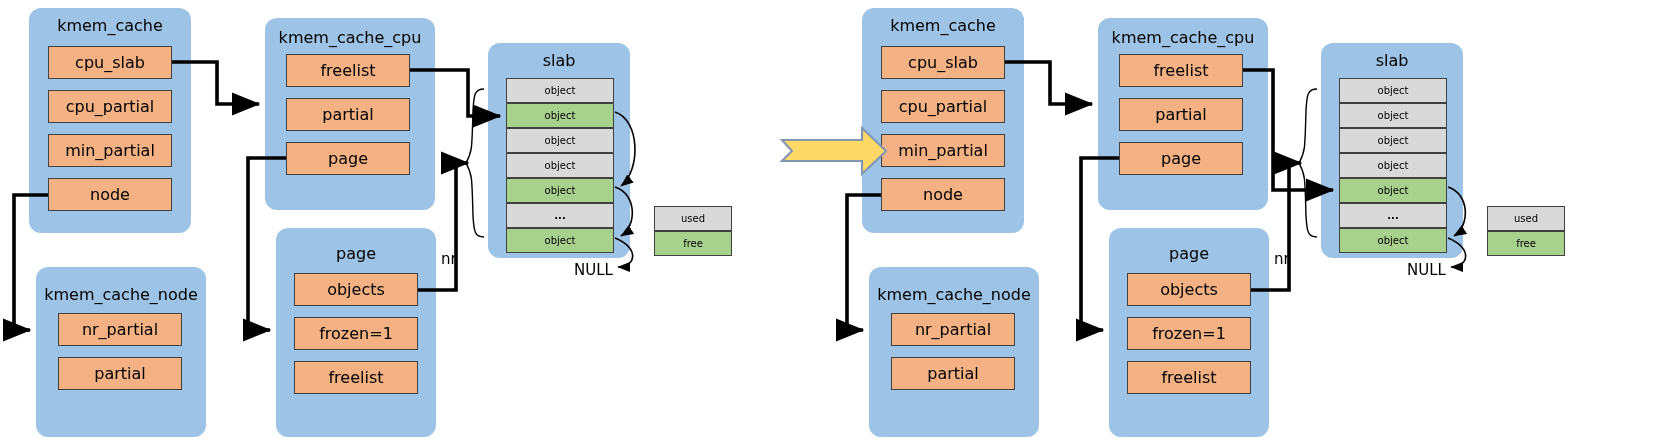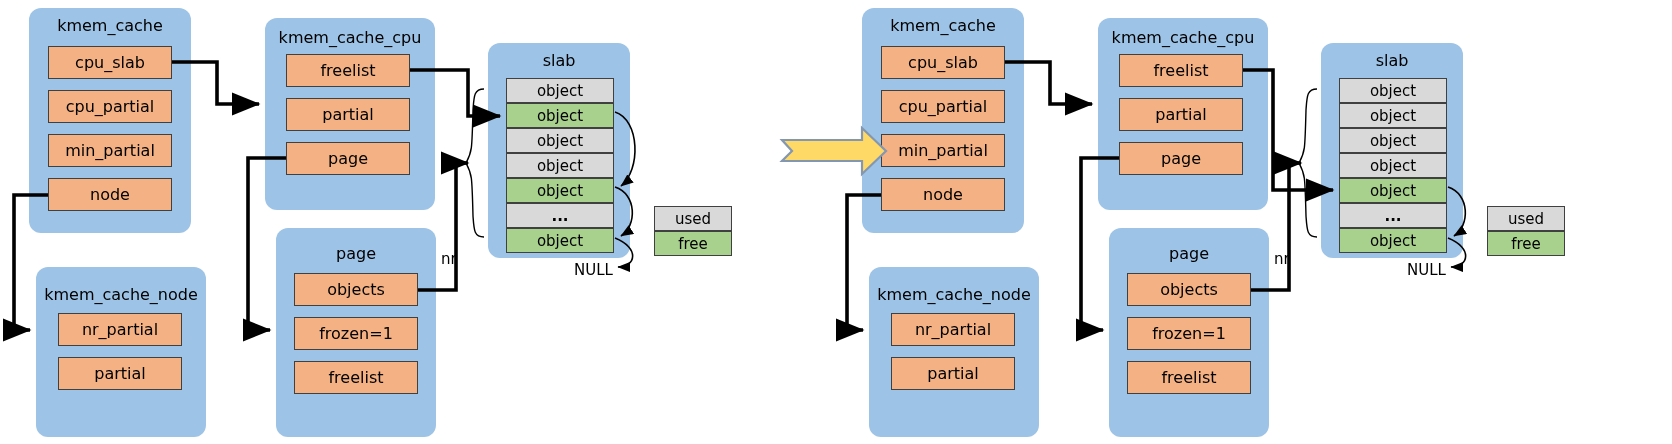--- a/index.html
+++ b/index.html
@@ -8,21 +8,21 @@
   .stage{position:absolute;left:0;top:0;width:1672px;height:444px;}
 
   
   .grp{position:absolute;background:#9dc3e6;border-radius:12px;box-sizing:border-box;}
   .grp-title{position:absolute;left:0;right:0;text-align:center;font-size:16px;color:#000;}
   .fld{position:absolute;background:#f4b183;border:1.4px solid #404040;
        display:flex;align-items:center;justify-content:center;
        font-size:16px;color:#000;box-sizing:border-box;}
   .cell{position:absolute;border:1.4px solid #404040;
         display:flex;align-items:center;justify-content:center;
-        font-size:15px;color:#000;box-sizing:border-box;}
+        font-size:10px;color:#000;box-sizing:border-box;}
   .cell.used{background:#d9d9d9;}
   .cell.free{background:#a9d18e;}
   .lbl{position:absolute;font-size:15px;color:#000;white-space:nowrap;}
   svg.ov{position:absolute;left:0;top:0;width:1672px;height:444px;overflow:visible;pointer-events:none;}
 </style>
 </head>
 <body>
 
 <div class="stage">
 

